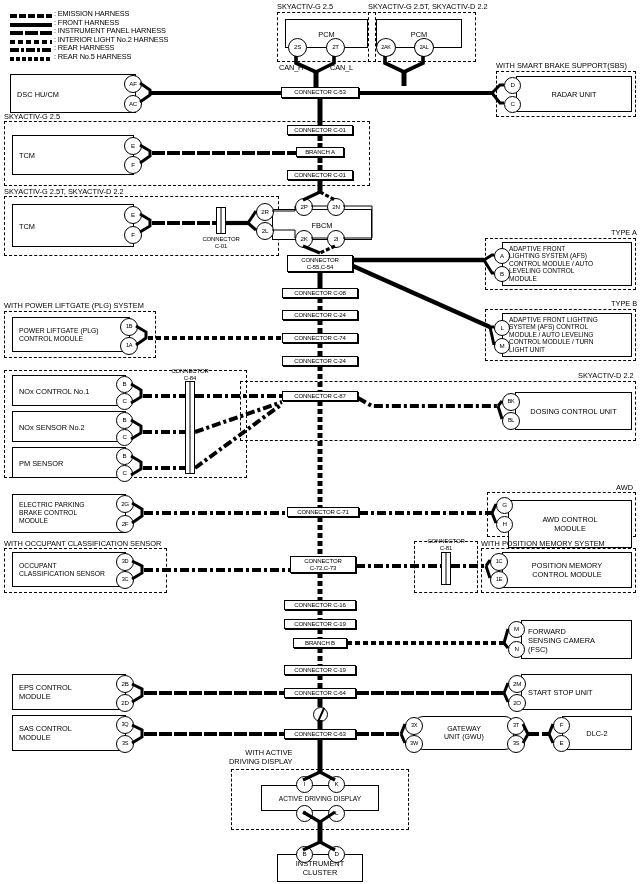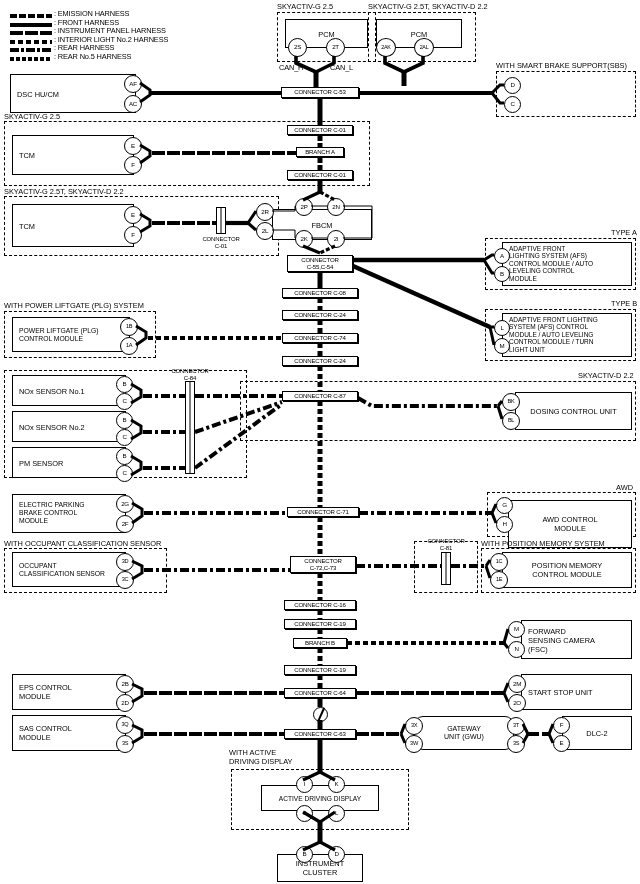--- a/index.html
+++ b/index.html
@@ -90,20 +90,23 @@
   <div class="sec-title" style="left:368px;top:3px;">SKYACTIV-G 2.5T, SKYACTIV-D 2.2</div>
   <div class="grp" style="left:368px;top:12px;width:108px;height:50px;"></div>
   <div class="box" style="left:376px;top:19px;width:86px;height:29px;">
     <div class="btxt mid">PCM</div>
   </div>
   <div class="pin" style="left:376px;top:38px;width:18px;height:17px;font-size:5.4px;">2AK</div>
   <div class="pin" style="left:414px;top:38px;width:18px;height:17px;font-size:5.4px;">2AL</div>
 
   <div class="sec-title" style="left:496px;top:62px;">WITH SMART BRAKE SUPPORT(SBS)</div>
   <div class="grp" style="left:496px;top:71px;width:140px;height:46px;"></div>
+  <div class="box" style="left:516px;top:76px;width:116px;height:36px;">
+    <div class="btxt mid">RADAR UNIT</div>
+  </div>
   <div class="pin" style="left:504px;top:77px;width:15px;height:15px;">D</div>
   <div class="pin" style="left:504px;top:96px;width:15px;height:15px;">C</div>
 
   <div class="box" style="left:10px;top:74px;width:126px;height:39px;">
     <div class="btxt">DSC HU/CM</div>
   </div>
   <div class="pin" style="left:124px;top:75px;width:16px;height:16px;">AF</div>
   <div class="pin" style="left:124px;top:95px;width:16px;height:16px;">AC</div>
 
   <div class="conn" style="left:281px;top:87px;width:78px;height:11px;">CONNECTOR C-53</div>
@@ -178,21 +181,21 @@
   <div class="grp" style="left:4px;top:311px;width:152px;height:47px;"></div>
   <div class="box" style="left:12px;top:317px;width:118px;height:35px;">
     <div class="btxt" style="font-size:6.8px;line-height:8px;">POWER LIFTGATE (PLG)
 CONTROL MODULE</div>
   </div>
   <div class="pin" style="left:120px;top:318px;width:16px;height:16px;font-size:5.6px;">1B</div>
   <div class="pin" style="left:120px;top:337px;width:16px;height:16px;font-size:5.6px;">1A</div>
 
   <div class="grp" style="left:4px;top:370px;width:243px;height:108px;"></div>
   <div class="box" style="left:12px;top:375px;width:114px;height:31px;">
-    <div class="btxt">NOx SENSOR No.1</div>
+    <div class="btxt">NOx CONTROL No.1</div>
   </div>
   <div class="pin" style="left:116px;top:376px;width:15px;height:15px;">B</div>
   <div class="pin" style="left:116px;top:393px;width:15px;height:15px;">C</div>
 
   <div class="box" style="left:12px;top:411px;width:114px;height:31px;">
     <div class="btxt">NOx SENSOR No.2</div>
   </div>
   <div class="pin" style="left:116px;top:412px;width:15px;height:15px;">B</div>
   <div class="pin" style="left:116px;top:429px;width:15px;height:15px;">C</div>
 
@@ -304,21 +307,21 @@
   <div class="pin" style="left:405px;top:735px;width:16px;height:16px;font-size:5.6px;">3W</div>
   <div class="pin" style="left:507px;top:717px;width:16px;height:16px;font-size:5.6px;">3T</div>
   <div class="pin" style="left:507px;top:735px;width:16px;height:16px;font-size:5.6px;">3S</div>
 
   <div class="box" style="left:562px;top:716px;width:70px;height:34px;">
     <div class="btxt mid">DLC-2</div>
   </div>
   <div class="pin" style="left:553px;top:717px;width:15px;height:15px;">F</div>
   <div class="pin" style="left:553px;top:735px;width:15px;height:15px;">E</div>
 
-  <div class="sec-title" style="left:229px;top:749px;line-height:8.6px;">WITH ACTIVE
+  <div class="sec-title" style="left:229px;top:749px;line-height:8.6px;text-align:right;">WITH ACTIVE
 DRIVING DISPLAY</div>
   <div class="grp" style="left:231px;top:769px;width:178px;height:61px;"></div>
   <div class="box" style="left:261px;top:785px;width:118px;height:26px;">
     <div class="btxt mid" style="font-size:6.6px;">ACTIVE DRIVING DISPLAY</div>
   </div>
   <div class="pin" style="left:296px;top:776px;width:15px;height:15px;">I</div>
   <div class="pin" style="left:328px;top:776px;width:15px;height:15px;">K</div>
   <div class="pin" style="left:296px;top:805px;width:15px;height:15px;">J</div>
   <div class="pin" style="left:328px;top:805px;width:15px;height:15px;">L</div>
 

